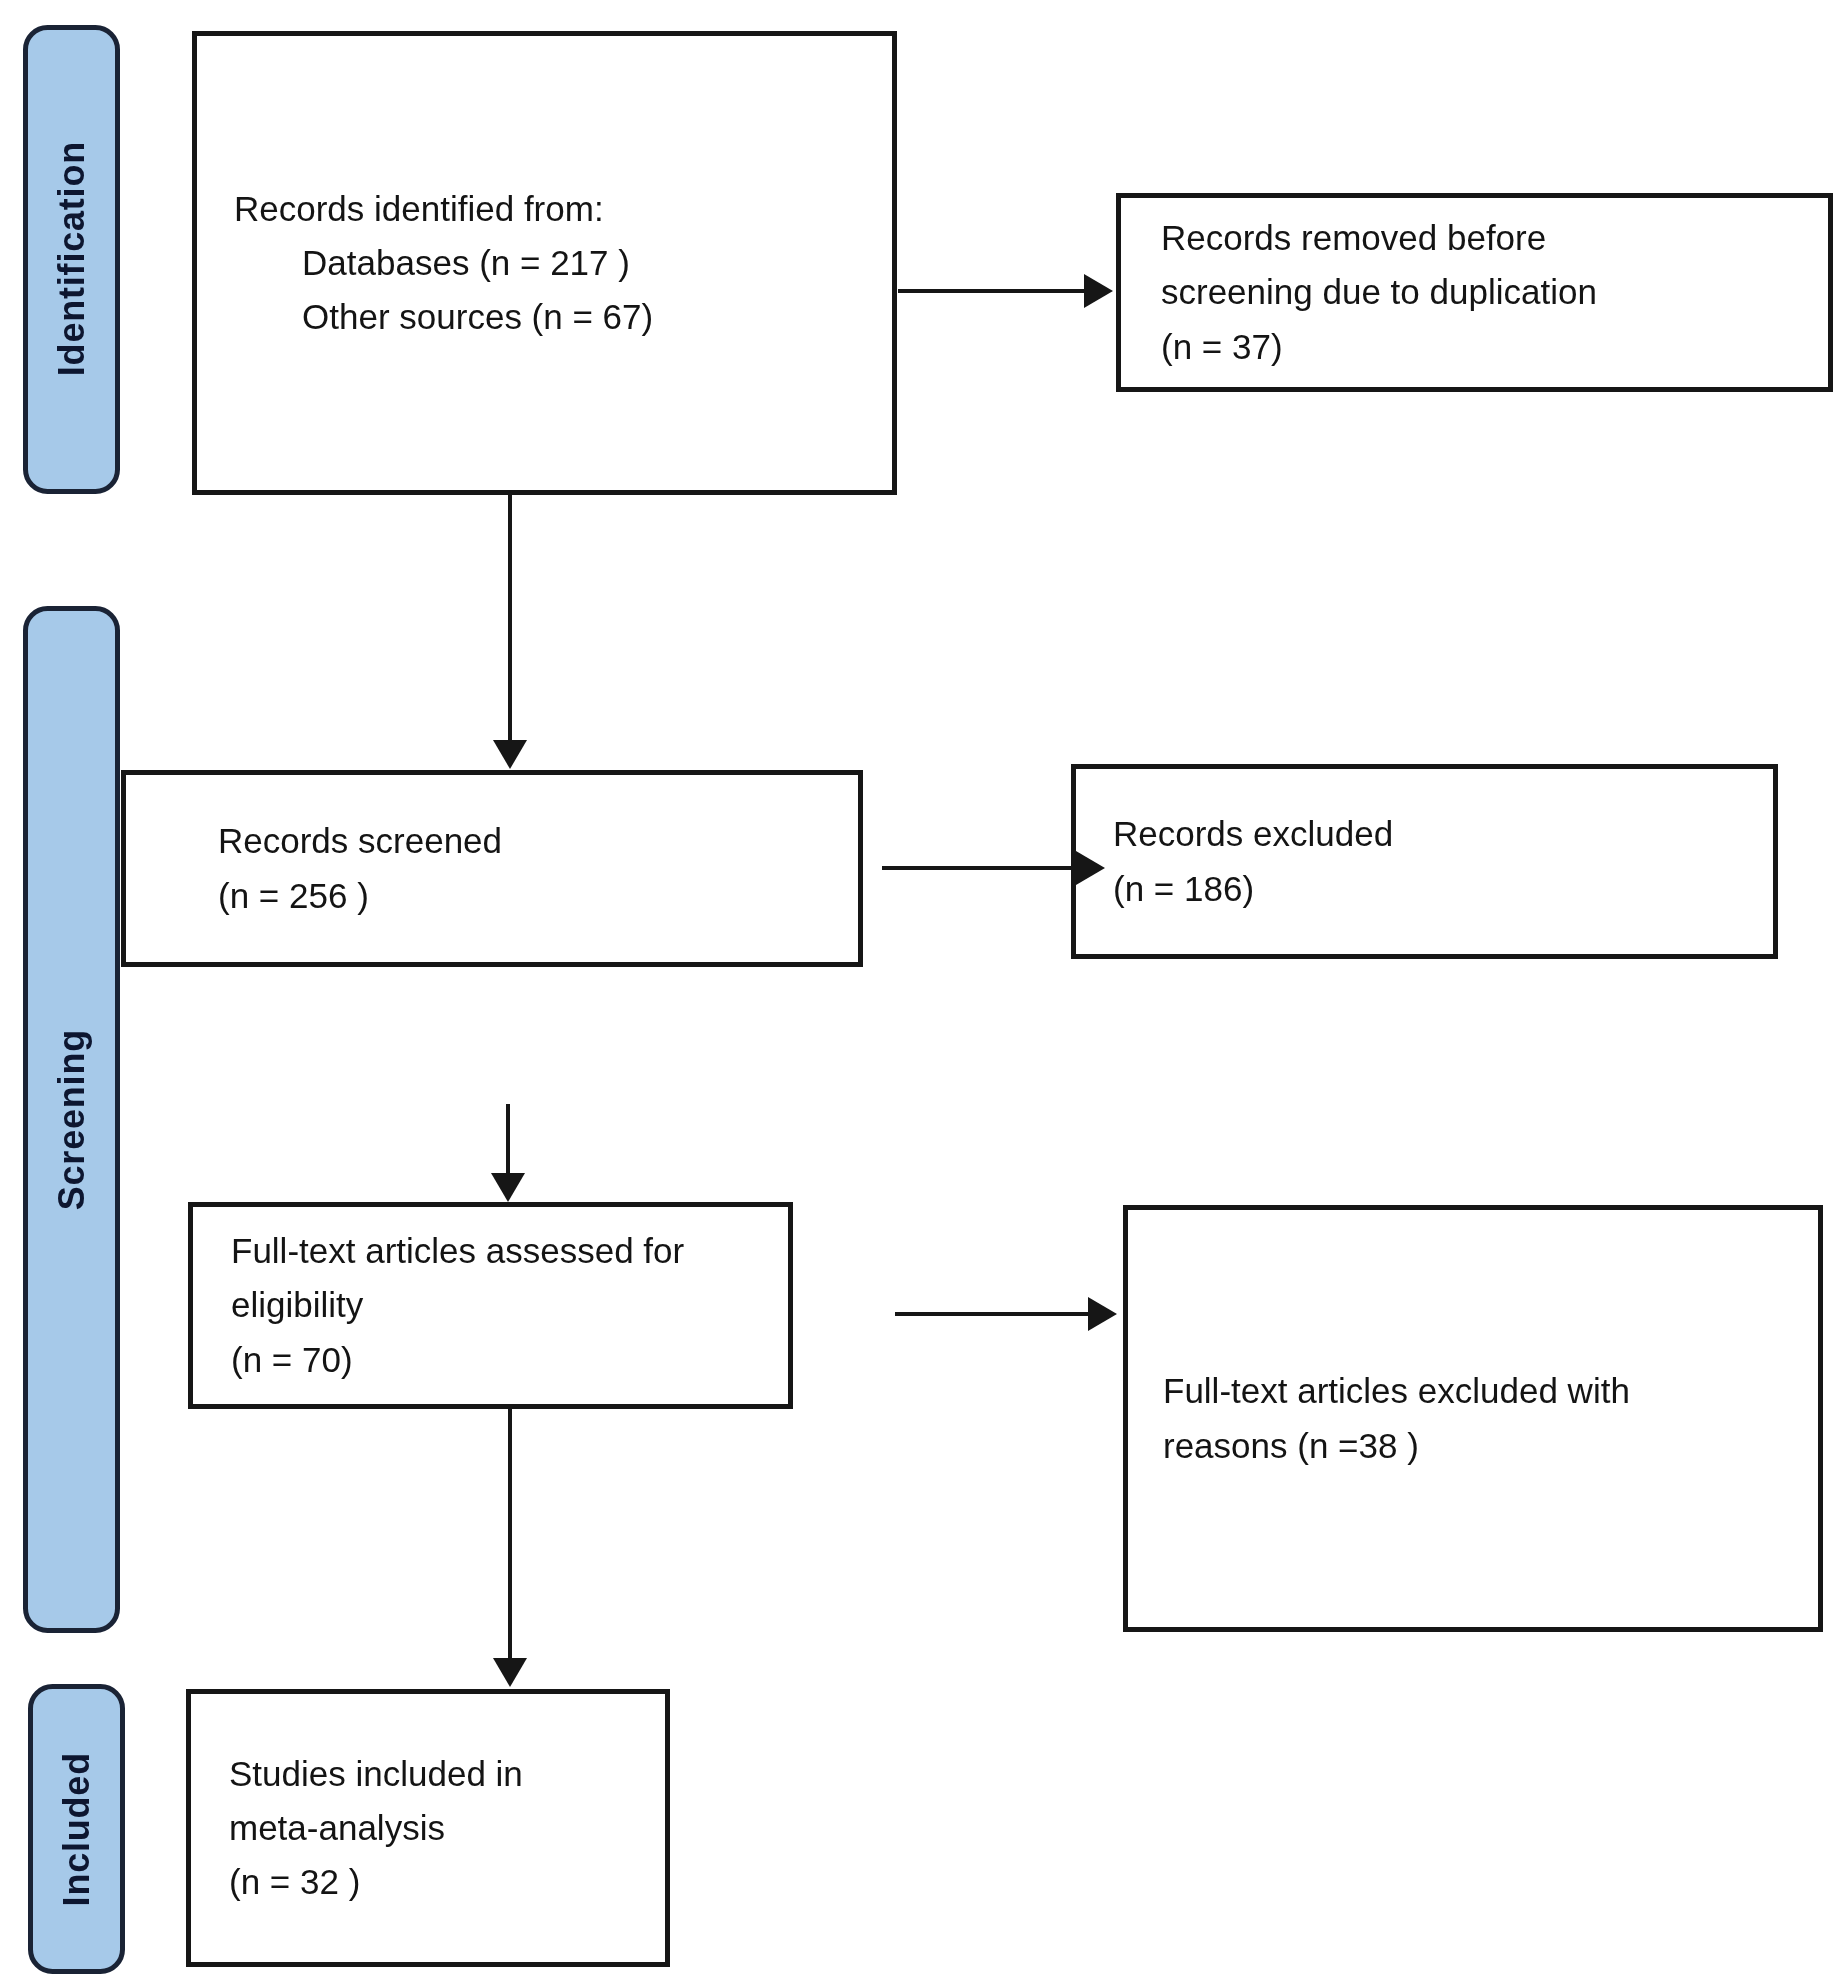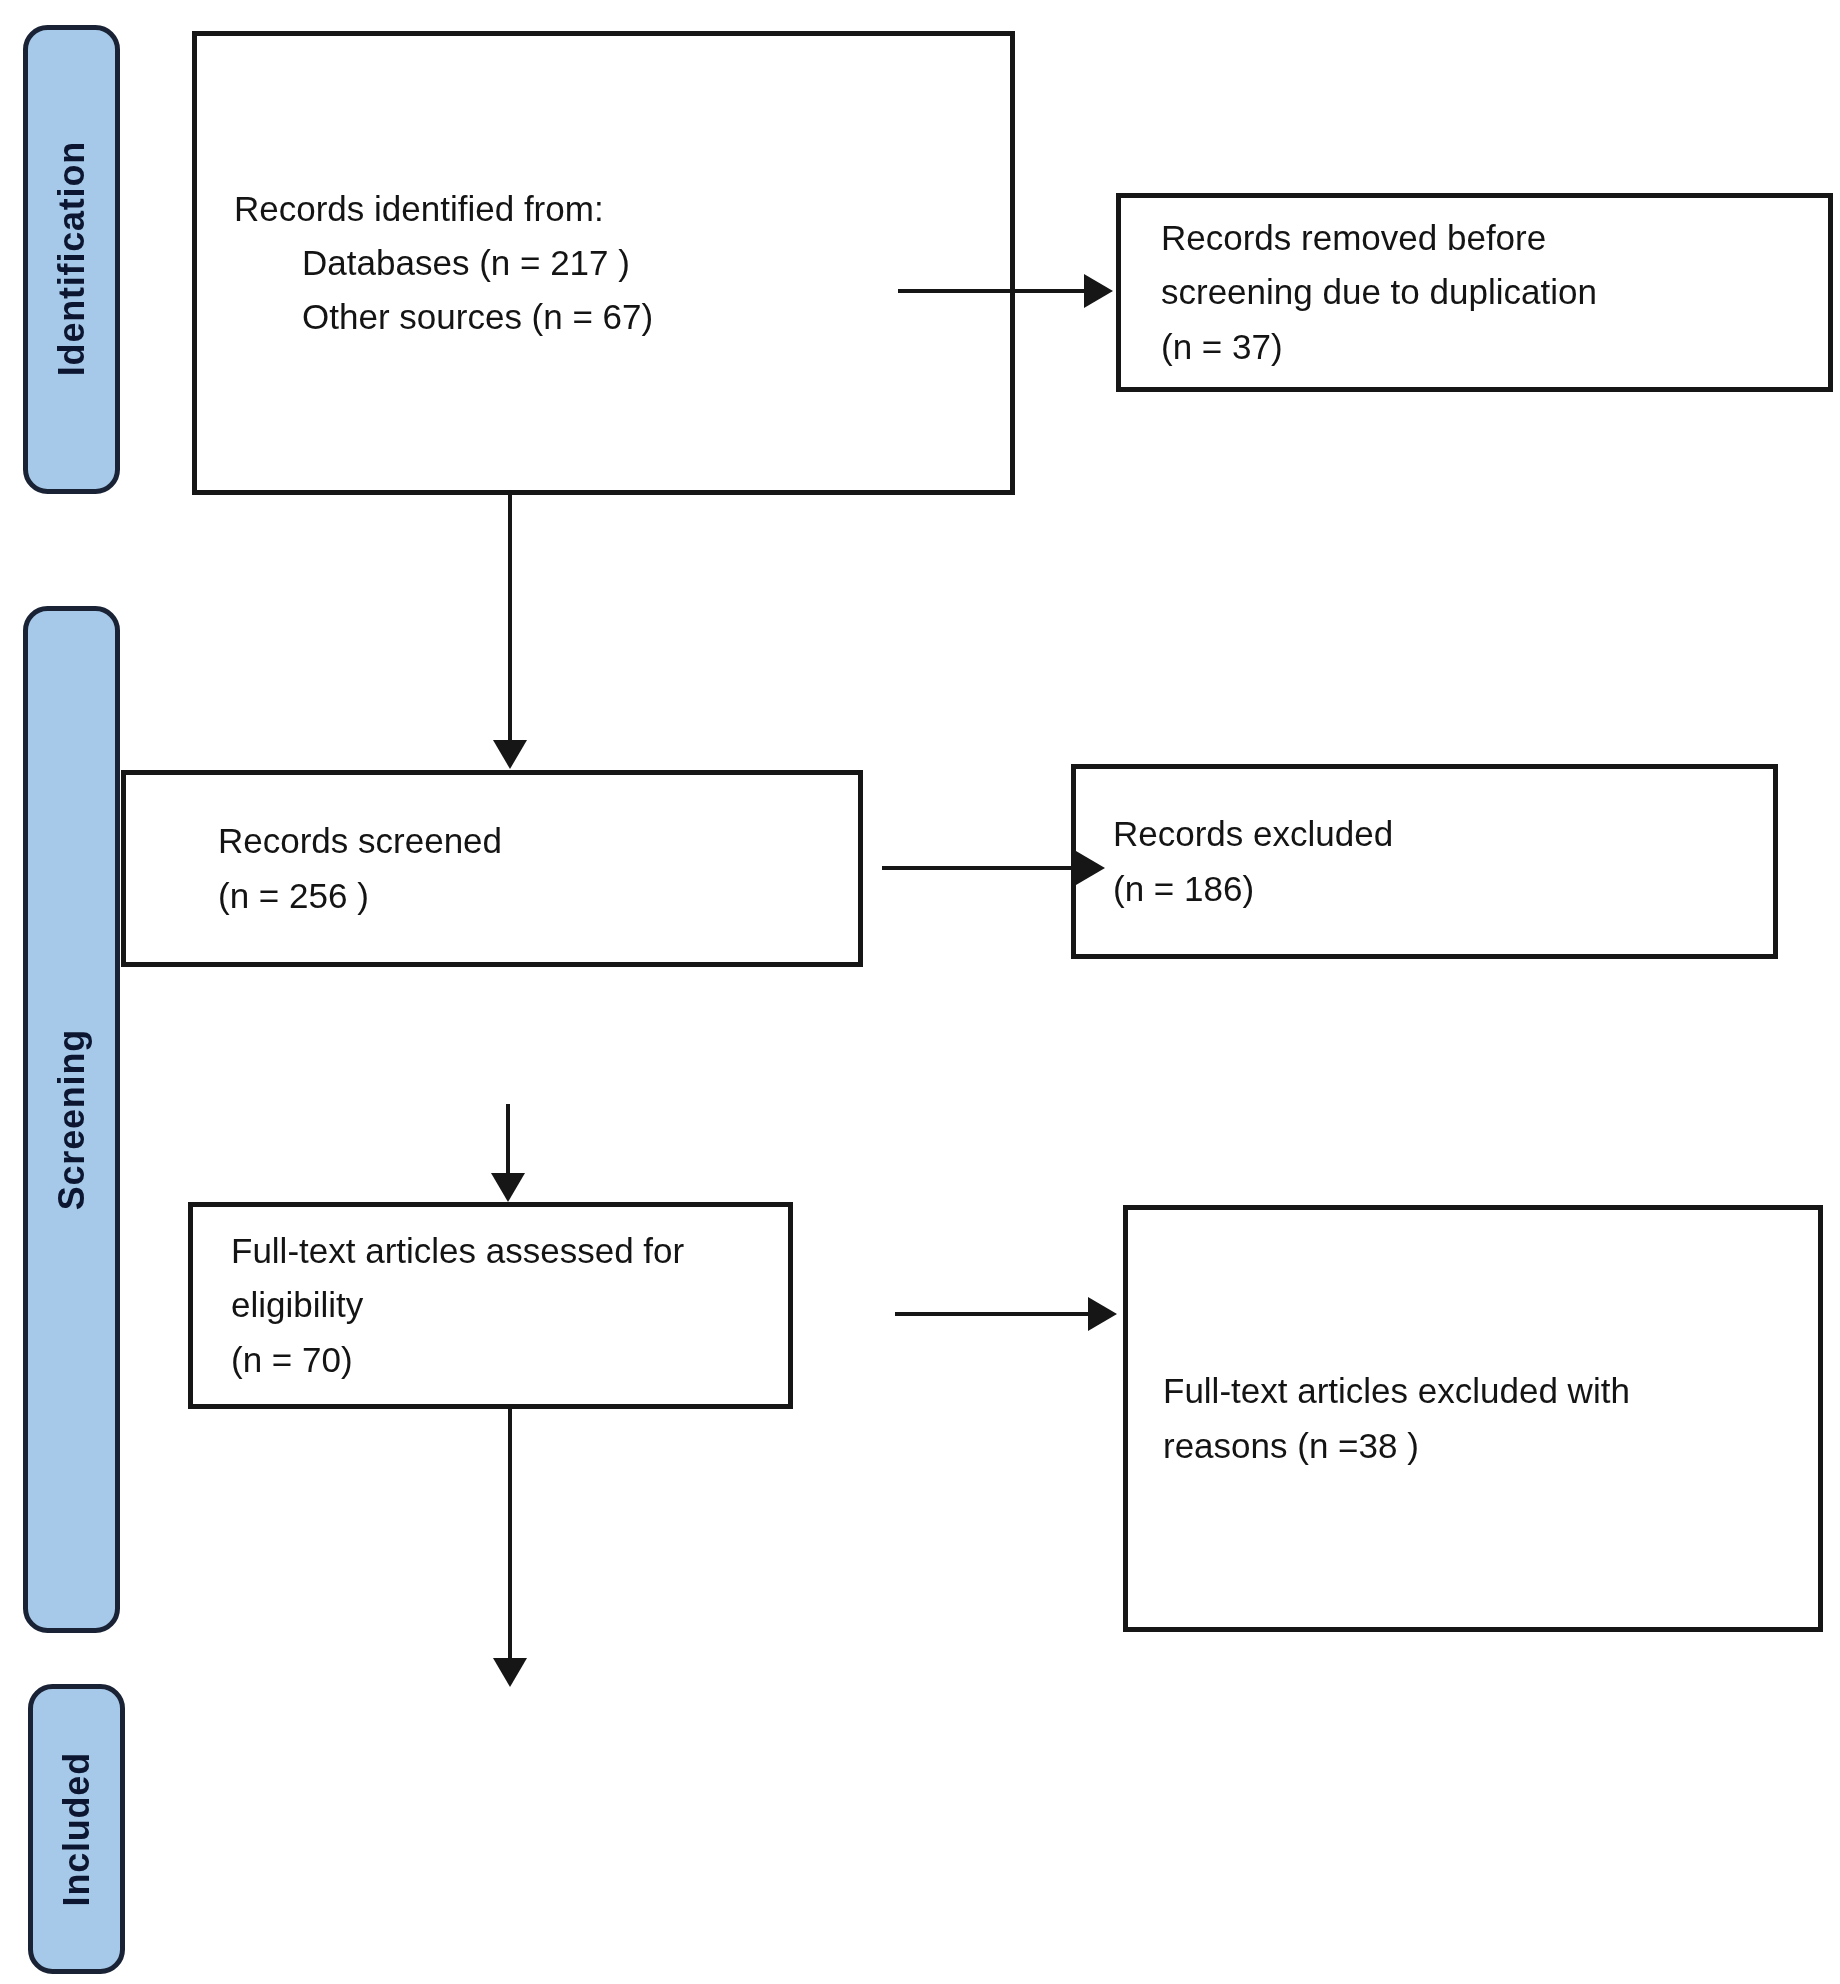--- a/index.html
+++ b/index.html
@@ -48,21 +48,21 @@
     border: 5.4px solid #161616;
     display: flex;
     align-items: center;
   }
   .fbox-text {
     white-space: pre-wrap;
     font-size: 35px;
     line-height: 1.55;
     color: #141414;
   }
-  .box-identified        { left: 192px;  top: 31px;   width: 823px; height: 464px; padding-left: 37px;  }
+  .box-identified        { left: 192px;  top: 31px;   width: 705px; height: 464px; padding-left: 37px;  }
   .box-removed           { left: 1116px; top: 193px;  width: 717px; height: 199px; padding-left: 40px;  }
   .box-screened          { left: 121px;  top: 770px; width: 742px; height: 197px; padding-left: 92px; }
   .box-excluded          { left: 1071px; top: 764px;  width: 707px; height: 195px; padding-left: 37px;  }
   .box-fulltext          { left: 188px;  top: 1202px; width: 605px; height: 207px; padding-left: 38px;  }
   .box-fulltext-excluded { left: 1123px; top: 1205px; width: 700px; height: 427px; padding-left: 35px;  }
   .box-included-studies  { left: 186px;  top: 1689px; width: 484px; height: 278px; padding-left: 38px;  }
 
   
   .arrow { position: absolute; display: flex; }
   .arrow-v { flex-direction: column; align-items: center; }
@@ -119,20 +119,25 @@
     <div class="fbox-text">Full-text articles assessed for
 eligibility
 (n = 70)</div>
   </div>
 
   <div class="fbox box-fulltext-excluded">
     <div class="fbox-text">Full-text articles excluded with
 reasons (n =38 )</div>
   </div>
 
+  <div class="fbox box-included-studies">
+    <div class="fbox-text">Studies included in
+meta-analysis
+(n = 32 )</div>
+  </div>
 
   <div class="arrow arrow-h" style="left:898px; top:274px; width:215px; height:34px;">
     <i class="shaft"></i>
     <i class="head"></i>
   </div>
 
   <div class="arrow arrow-v" style="left:493px; top:495px; width:34px; height:274px;">
     <i class="shaft"></i>
     <i class="head"></i>
   </div>

